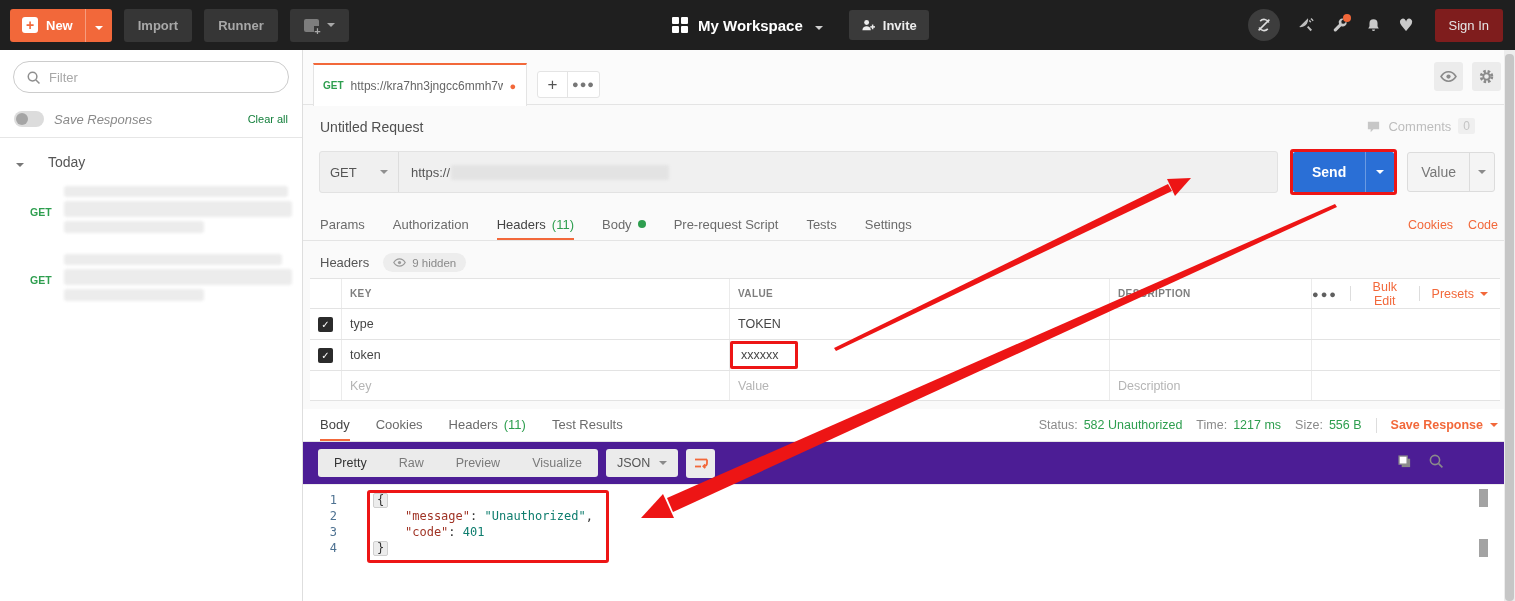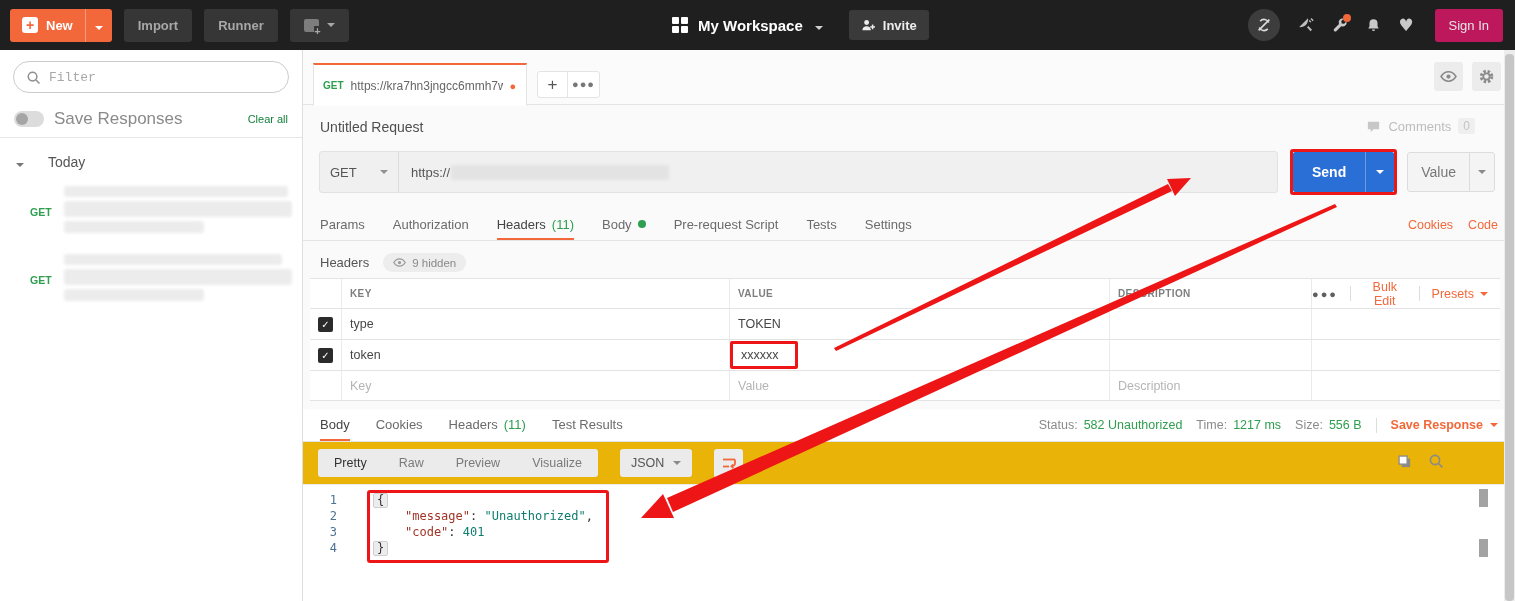--- a/index.html
+++ b/index.html
@@ -32,38 +32,38 @@
   .ws-label { color:#fff; font-size:15px; font-weight:bold; }
   .ws-caret { color:#cfcfcf; margin-left:2px; }
   .invite-btn { margin-left:16px; background:#3a3a3a; border-radius:3px; height:30px; padding:0 12px;
                 display:flex; align-items:center; gap:7px; color:#ededed; font-size:13px; font-weight:bold; cursor:pointer; }
   .tb-right { position:absolute; right:12px; top:0; height:50px; display:flex; align-items:center; gap:17px; }
   .sync-circle { width:32px; height:32px; border-radius:50%; background:#3d3d3d;
                  display:flex; align-items:center; justify-content:center; }
   .tb-icon { position:relative; display:flex; align-items:center; justify-content:center; cursor:pointer; }
   .notif-dot { position:absolute; right:-2px; top:-3px; width:8px; height:8px; border-radius:50%; background:#f2683a; }
   .heart-glyph { color:#c9c9c9; font-size:17px; font-family:"DejaVu Sans", sans-serif; }
-  .signin-btn { background:#be185d; border:none; color:#e6e6e6; font-family:inherit; font-size:13px;
+  .signin-btn { background:#7f1d1d; border:none; color:#e6e6e6; font-family:inherit; font-size:13px;
                 height:33px; padding:0 14px; border-radius:3px; margin-left:4px; cursor:pointer; }
 
   
   .sidebar { position:absolute; left:0; top:50px; width:303px; height:551px; background:#fff;
              border-right:1px solid #dedede; }
   .filter-box { margin:11px 13px 8px 13px; height:32px; border:1px solid #ccc; border-radius:16px;
                 display:flex; align-items:center; gap:8px; padding:0 12px; background:#fff; }
-  .filter-input { border:none; outline:none; flex:1; font-family:Liberation Mono, monospace; font-size:13px; color:#555; background:transparent; }
+  .filter-input { border:none; outline:none; flex:1; font-family:Liberation Sans, sans-serif; font-size:13px; color:#555; background:transparent; }
   .filter-input::placeholder { color:#a8a8a8; }
   .side-tabs { display:flex; height:36px; border-bottom:1px solid #e6e6e6; }
   .side-tab { flex:1; display:flex; align-items:center; justify-content:center; font-size:14px; color:#5c5c5c;
               cursor:pointer; border-bottom:3px solid transparent; }
   .side-tab.active { border-bottom-color:#f2683a; color:#404040; }
   .save-row { height:37px; display:flex; align-items:center; padding:0 14px; border-bottom:1px solid #e6e6e6; }
   .toggle { width:30px; height:16px; border-radius:8px; background:#dcdcdc; position:relative; cursor:pointer; }
   .toggle i { position:absolute; left:2px; top:2px; width:12px; height:12px; border-radius:50%; background:#a5a5a5; }
-  .save-label { margin-left:10px; font-size:17px; color:#8a8a8a; }
+  .save-label { margin-left:10px; font-size:13px; color:#8a8a8a;font-style:italic; }
   .clear-all { margin-left:auto; font-size:11px; color:#15803d; cursor:pointer; }
   .today-row { display:flex; align-items:center; gap:24px; padding:16px 0 6px 16px; color:#555; font-size:14px; }
   .today-caret { color:#777; }
   .hist-item { position:relative; margin:10px 6px 4px 0; height:58px; cursor:pointer; }
   .hist-method { position:absolute; left:30px; top:20px; font-size:10.5px; font-weight:bold; color:#2e9e4f; }
   .hist-lines { margin-left:64px; display:flex; flex-direction:column; gap:4px; }
   .bar { background:#ececec; border-radius:3px; filter:blur(1.5px); }
 
   
   .main { position:absolute; left:303px; top:50px; width:1212px; height:551px; background:#fafafa;
@@ -145,21 +145,21 @@
   .link-orange { color:#f2683a; cursor:pointer; display:flex; align-items:center; gap:6px; }
   .ann-inline { display:inline-flex; align-items:center; border:3px solid #ed1515; border-radius:2px;
                 padding:4px 16px 4px 8px; margin-left:-8px; }
 
   .resp-tabs { margin-top:8px; height:33px; display:flex; align-items:stretch; gap:26px; padding:0 17px;
                border-bottom:1px solid #e4e4e4; font-size:13px; color:#6b6b6b; background:#fff; }
   .resp-right { margin-left:auto; display:flex; align-items:center; gap:14px; font-size:12.5px; }
   .stat-label { color:#8a8a8a; } .stat-value { color:#2e9e4f; }
   .save-response { color:#f2683a; display:flex; align-items:center; gap:7px; font-weight:bold; cursor:pointer; }
 
-  .resp-toolbar { height:43px; display:flex; align-items:center; gap:22px; padding:0 15px; background:#eab308;
+  .resp-toolbar { height:43px; display:flex; align-items:center; gap:8px; padding:0 15px; background:#4c1d95;
                   border-bottom:1px solid #ededed; }
   .seg { display:flex; background:#ebebeb; border-radius:3px; overflow:hidden; }
   .seg-btn { padding:7px 16px; font-size:12.5px; color:#7a7a7a; cursor:pointer; }
   .seg-btn.active { color:#333; }
   .fmt-select { display:flex; align-items:center; gap:9px; background:#ebebeb; border-radius:3px;
                 padding:7px 11px; font-size:12.5px; color:#555; cursor:pointer; }
   .fmt-select .caret { color:#8a8a8a; }
   .wrap-btn { width:29px; height:29px; background:#ececec; border-radius:3px; display:flex;
               align-items:center; justify-content:center; cursor:pointer; }
   .toolbar-right { margin-left:auto; display:flex; align-items:center; gap:16px; padding-right:56px; }

